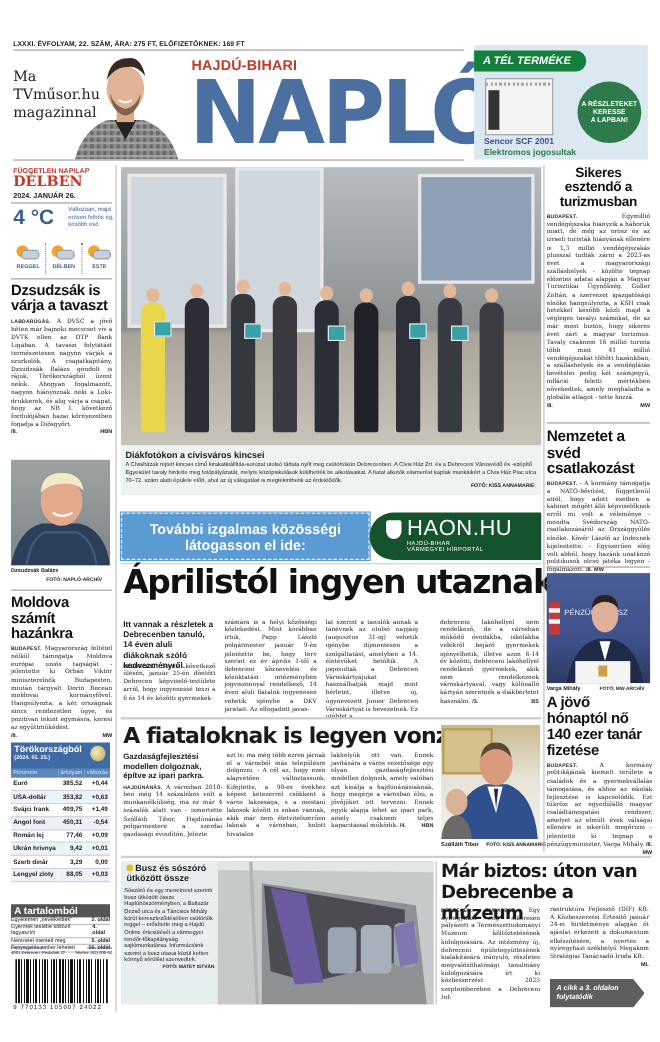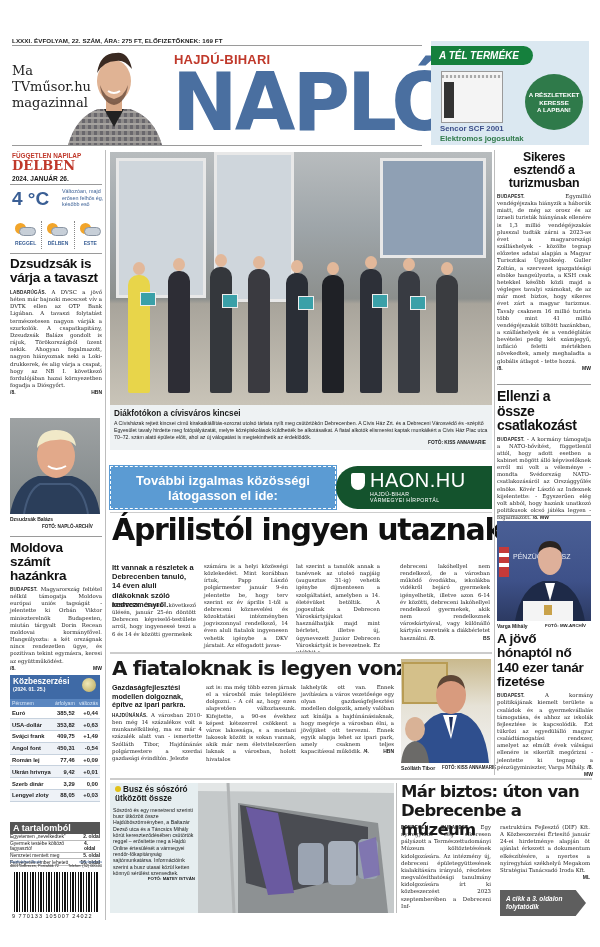--- a/index.html
+++ b/index.html
@@ -190,21 +190,21 @@
   <h2 class="side" style="font-size:13.5px; line-height:14px;">Moldova számít hazánkra</h2>
   <p class="bodytext" style="margin-top:3px;"><b class="loc">BUDAPEST.</b> <span>Magyarország feltétel nélkül támogatja Moldova európai uniós tagságát - jelentette ki Orbán Viktor miniszterelnök Budapesten, miután tárgyalt Dorin Recean moldovai kormányfővel. Hangsúlyozta: a két országnak nincs rendezetlen ügye, és pozitívan tekint egymásra, keresi az együttműködést.</span></p>
   <div style="display:flex; justify-content:space-between;">
       <span class="sig">/8.</span>
       <span class="sig">MW</span>
     </div>
 </div>
 
 <div class="abs deviza">
   <div class="hd">
-    <div class="t">Közbeszerzési</div>
+    <div class="t">Törökországból</div>
     <div class="s">(2024. 01. 25.)</div>
     <span class="coin"></span>
   </div>
   <table>
     <thead>
         <tr>
       <th>Pénznem</th>
       <th class="r">árfolyam</th>
       <th class="r">változás</th>
     </tr>
@@ -396,21 +396,21 @@
 <div class="abs" style="left:497px; top:151px; width:94px;">
   <h2 class="side" style="font-size:12.4px; line-height:13px;text-align:center;">Sikeres esztendő a turizmusban</h2>
   <p class="bodytext" style="margin-top:3px;"><b class="loc">BUDAPEST.</b> <span>Egymillió vendégéjszaka hiányzik a háborúk miatt, de még az orosz és az izraeli turisták hiányának ellenére is 1,3 millió vendégéjszakás plusszal tudták zárni a 2023-as évet a magyarországi szálláshelyek - közölte tegnap előzetes adatai alapján a Magyar Turisztikai Ügynökség. Guller Zoltán, a szervezet igazgatósági elnöke hangsúlyozta, a KSH csak hetekkel később közli majd a végleges tavalyi számokat, de az már most biztos, hogy sikeres évet zárt a magyar turizmus. Tavaly csaknem 16 millió turista több mint 41 millió vendégéjszakát töltött hazánkban, a szálláshelyek és a vendéglátás bevételei pedig két számjegyű, infláció feletti mértékben növekedtek, amely meghaladta a globális átlagot - tette hozzá.</span></p>
   <div style="display:flex; justify-content:space-between;">
       <span class="sig">/8.</span>
       <span class="sig">MW</span>
     </div>
 </div>
 <div class="hr" style="left:497px; top:384px; width:94px;"></div>
 <div class="abs" style="left:497px; top:389px; width:94px;">
-  <h2 class="side" style="font-size:14px; line-height:14.5px;">Ellenzi a össze csatlakozást</h2>
+  <h2 class="side" style="font-size:14px; line-height:14.5px;">Nemzetet a svéd csatlakozást</h2>
   <p class="bodytext" style="margin-top:3px;"><b class="loc">BUDAPEST.</b> <span>- A kormány támogatja a NATO-bővítést, függetlenül attól, hogy adott esetben a kabinet mögött álló képviselőknek erről mi volt a véleménye - mondta Svédország NATO-csatlakozásáról az Országgyűlés elnöke. Kövér László az Indexnek kijelentette: - Egyszerűen elég volt abból, hogy hazánk unatkozó politikusok olcsó játéka legyen - fogalmazott.</span> <b class="sig">/8.</b> <b class="sig">MW</b></p>
 </div>
 <div class="hr" style="left:497px; top:515px; width:94px;"></div>
 <div class="abs varga-photo">
   <svg width="94" height="100" viewBox="0 0 94 100">
     <rect x="2" y="26" width="10" height="30" fill="#c43a3a"></rect>
     <rect x="2" y="32" width="10" height="4" fill="#fff"></rect>
       <rect x="2" y="42" width="10" height="4" fill="#fff"></rect>
     <text x="16" y="38" font-family="Liberation Sans, sans-serif" font-size="7" fill="#e8ecf4">PÉNZÜGYMINISZ</text>
     <path d="M18 100 Q24 66 46 60 L60 60 Q82 66 88 100 Z" fill="#1e2a48"></path>

